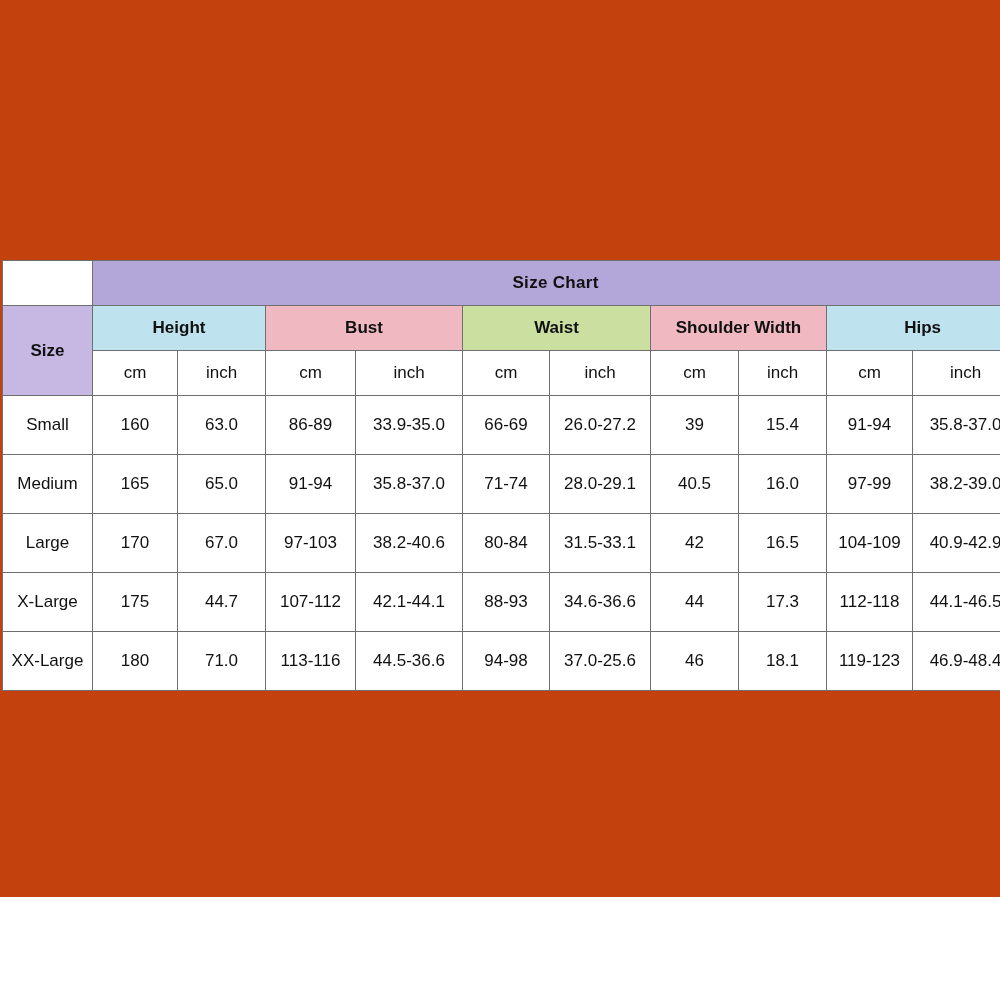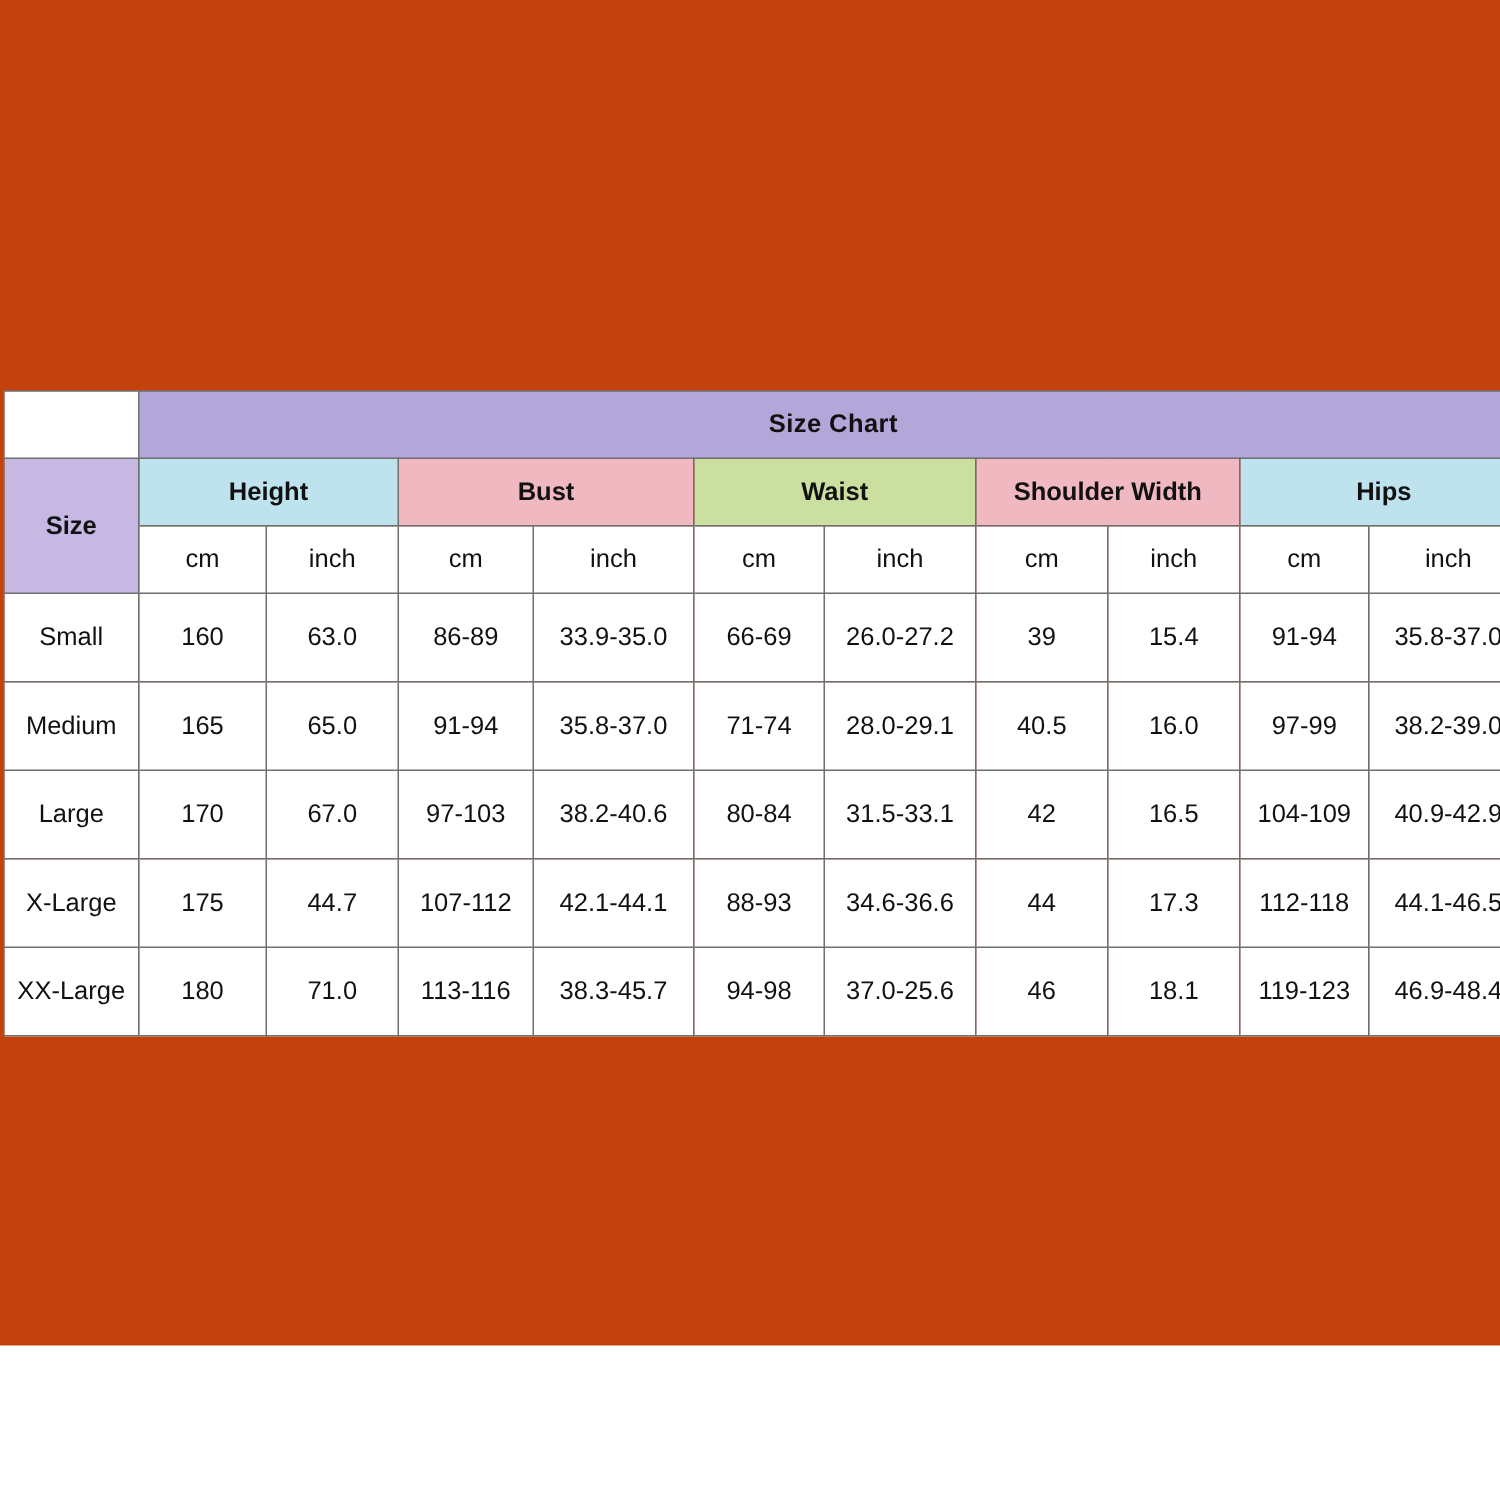--- a/index.html
+++ b/index.html
@@ -182,21 +182,21 @@
           <td class="data-cell">44</td>
           <td class="data-cell">17.3</td>
           <td class="data-cell">112-118</td>
           <td class="data-cell">44.1-46.5</td>
         </tr>
         <tr class="data-row">
           <td class="row-label">XX-Large</td>
           <td class="data-cell">180</td>
           <td class="data-cell">71.0</td>
           <td class="data-cell">113-116</td>
-          <td class="data-cell">38.3-45.7</td>
+          <td class="data-cell">44.5-36.6</td>
           <td class="data-cell">94-98</td>
           <td class="data-cell">37.0-25.6</td>
           <td class="data-cell">46</td>
           <td class="data-cell">18.1</td>
           <td class="data-cell">119-123</td>
           <td class="data-cell">46.9-48.4</td>
         </tr>
       </tbody>
     </table>
   </div>

